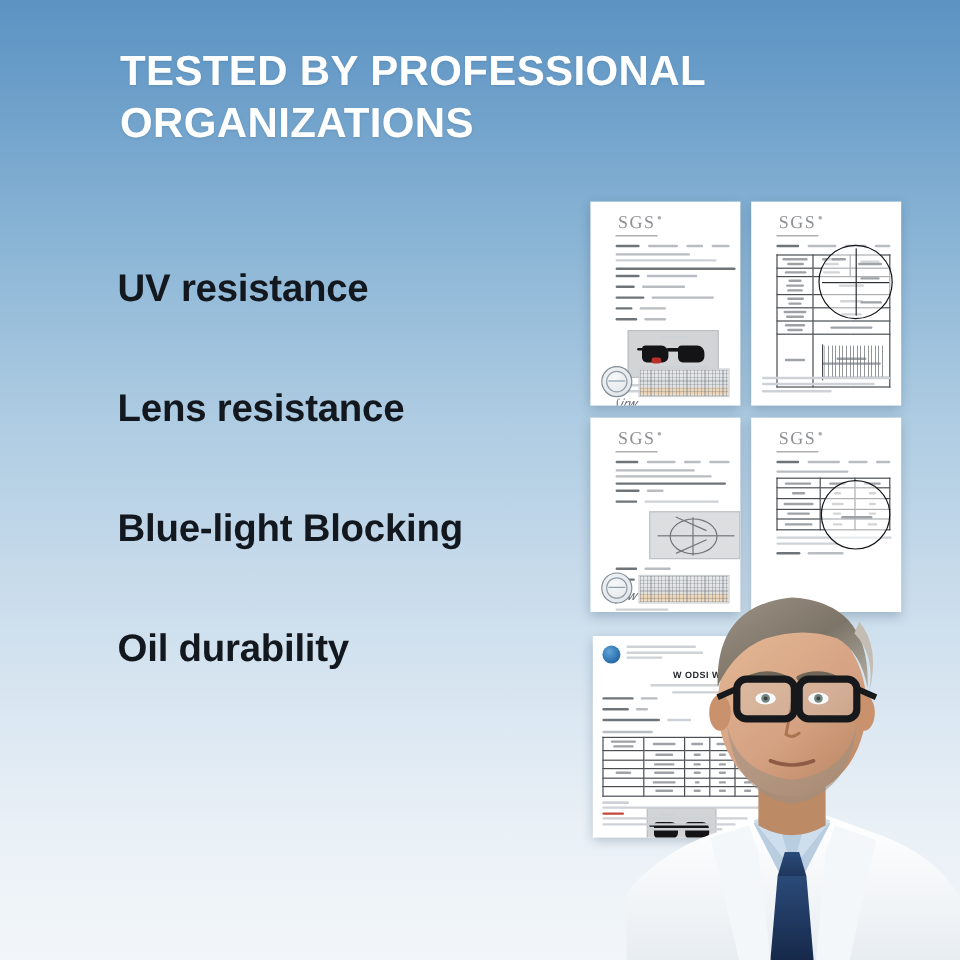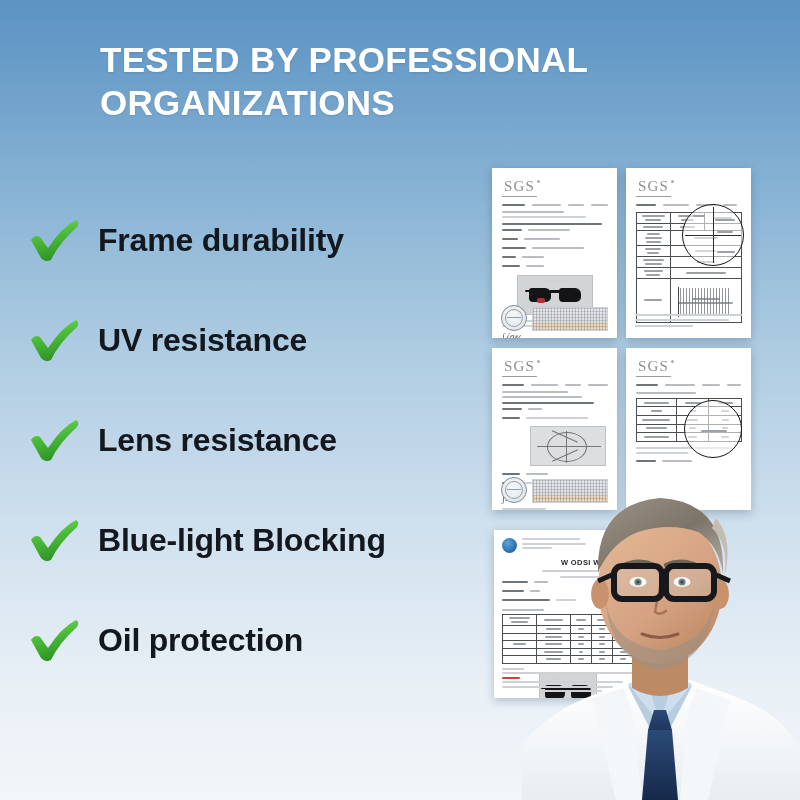--- a/index.html
+++ b/index.html
@@ -75,21 +75,21 @@
   
   .doc {
     position: absolute;
     background: #ffffff;
     box-shadow: 0 3px 9px rgba(30,60,90,0.28);
     overflow: hidden;
   }
   .doc-inner {
     position: absolute;
     inset: 0;
-    padding: 9px 9px 6px 10px;
+    padding: 9px 9px 6px 21px;
   }
 
   .sgs-logo {
     font-family: "Liberation Serif", serif;
     font-size: 15px;
     letter-spacing: 1.2px;
     color: #8d8f92;
     border-bottom: 1.2px solid #9a9c9f;
     display: inline-block;
     padding: 0 2px 1px 2px;
@@ -280,35 +280,20 @@
 </head>
 <body>
 
 <div id="poster">
 
   <div id="headline">TESTED BY PROFESSIONAL
 ORGANIZATIONS</div>
 
   <div id="checklist">
 
-    <div class="check-row">
-      <span class="check-icon">
-        <svg viewBox="0 0 58 52">
-          <defs>
-            <linearGradient id="g1" x1="0" y1="0" x2="0.3" y2="1">
-              <stop offset="0%" stop-color="#7ddc5f"></stop>
-              <stop offset="45%" stop-color="#4fbd3c"></stop>
-              <stop offset="100%" stop-color="#2f9426"></stop>
-            </linearGradient>
-          </defs>
-          <path d="M5 26 Q9 20 14 23 L22 34 Q36 13 50 6 Q54 8 51 13 Q33 29 25 46 Q19 49 15 44 Z" fill="url(#g1)"></path>
-        </svg>
-      </span>
-      <span class="check-label">Frame durability</span>
-    </div>
 
     <div class="check-row">
       <span class="check-icon">
         <svg viewBox="0 0 58 52">
           <path d="M5 26 Q9 20 14 23 L22 34 Q36 13 50 6 Q54 8 51 13 Q33 29 25 46 Q19 49 15 44 Z" fill="url(#g1)"></path>
         </svg>
       </span>
       <span class="check-label">UV resistance</span>
     </div>
 
@@ -329,21 +314,21 @@
       </span>
       <span class="check-label">Blue-light Blocking</span>
     </div>
 
     <div class="check-row">
       <span class="check-icon">
         <svg viewBox="0 0 58 52">
           <path d="M5 26 Q9 20 14 23 L22 34 Q36 13 50 6 Q54 8 51 13 Q33 29 25 46 Q19 49 15 44 Z" fill="url(#g1)"></path>
         </svg>
       </span>
-      <span class="check-label">Oil protection</span>
+      <span class="check-label">Oil durability</span>
     </div>
   </div>
 
   <div class="doc" style="left:492px; top:168px; width:125px; height:170px;">
     <div class="doc-inner">
       <div class="sgs-logo">SGS</div>
 
       <div class="doc-headrow">
         <div class="ln dark" style="width:24px"></div>
         <div class="ln" style="width:30px"></div>

